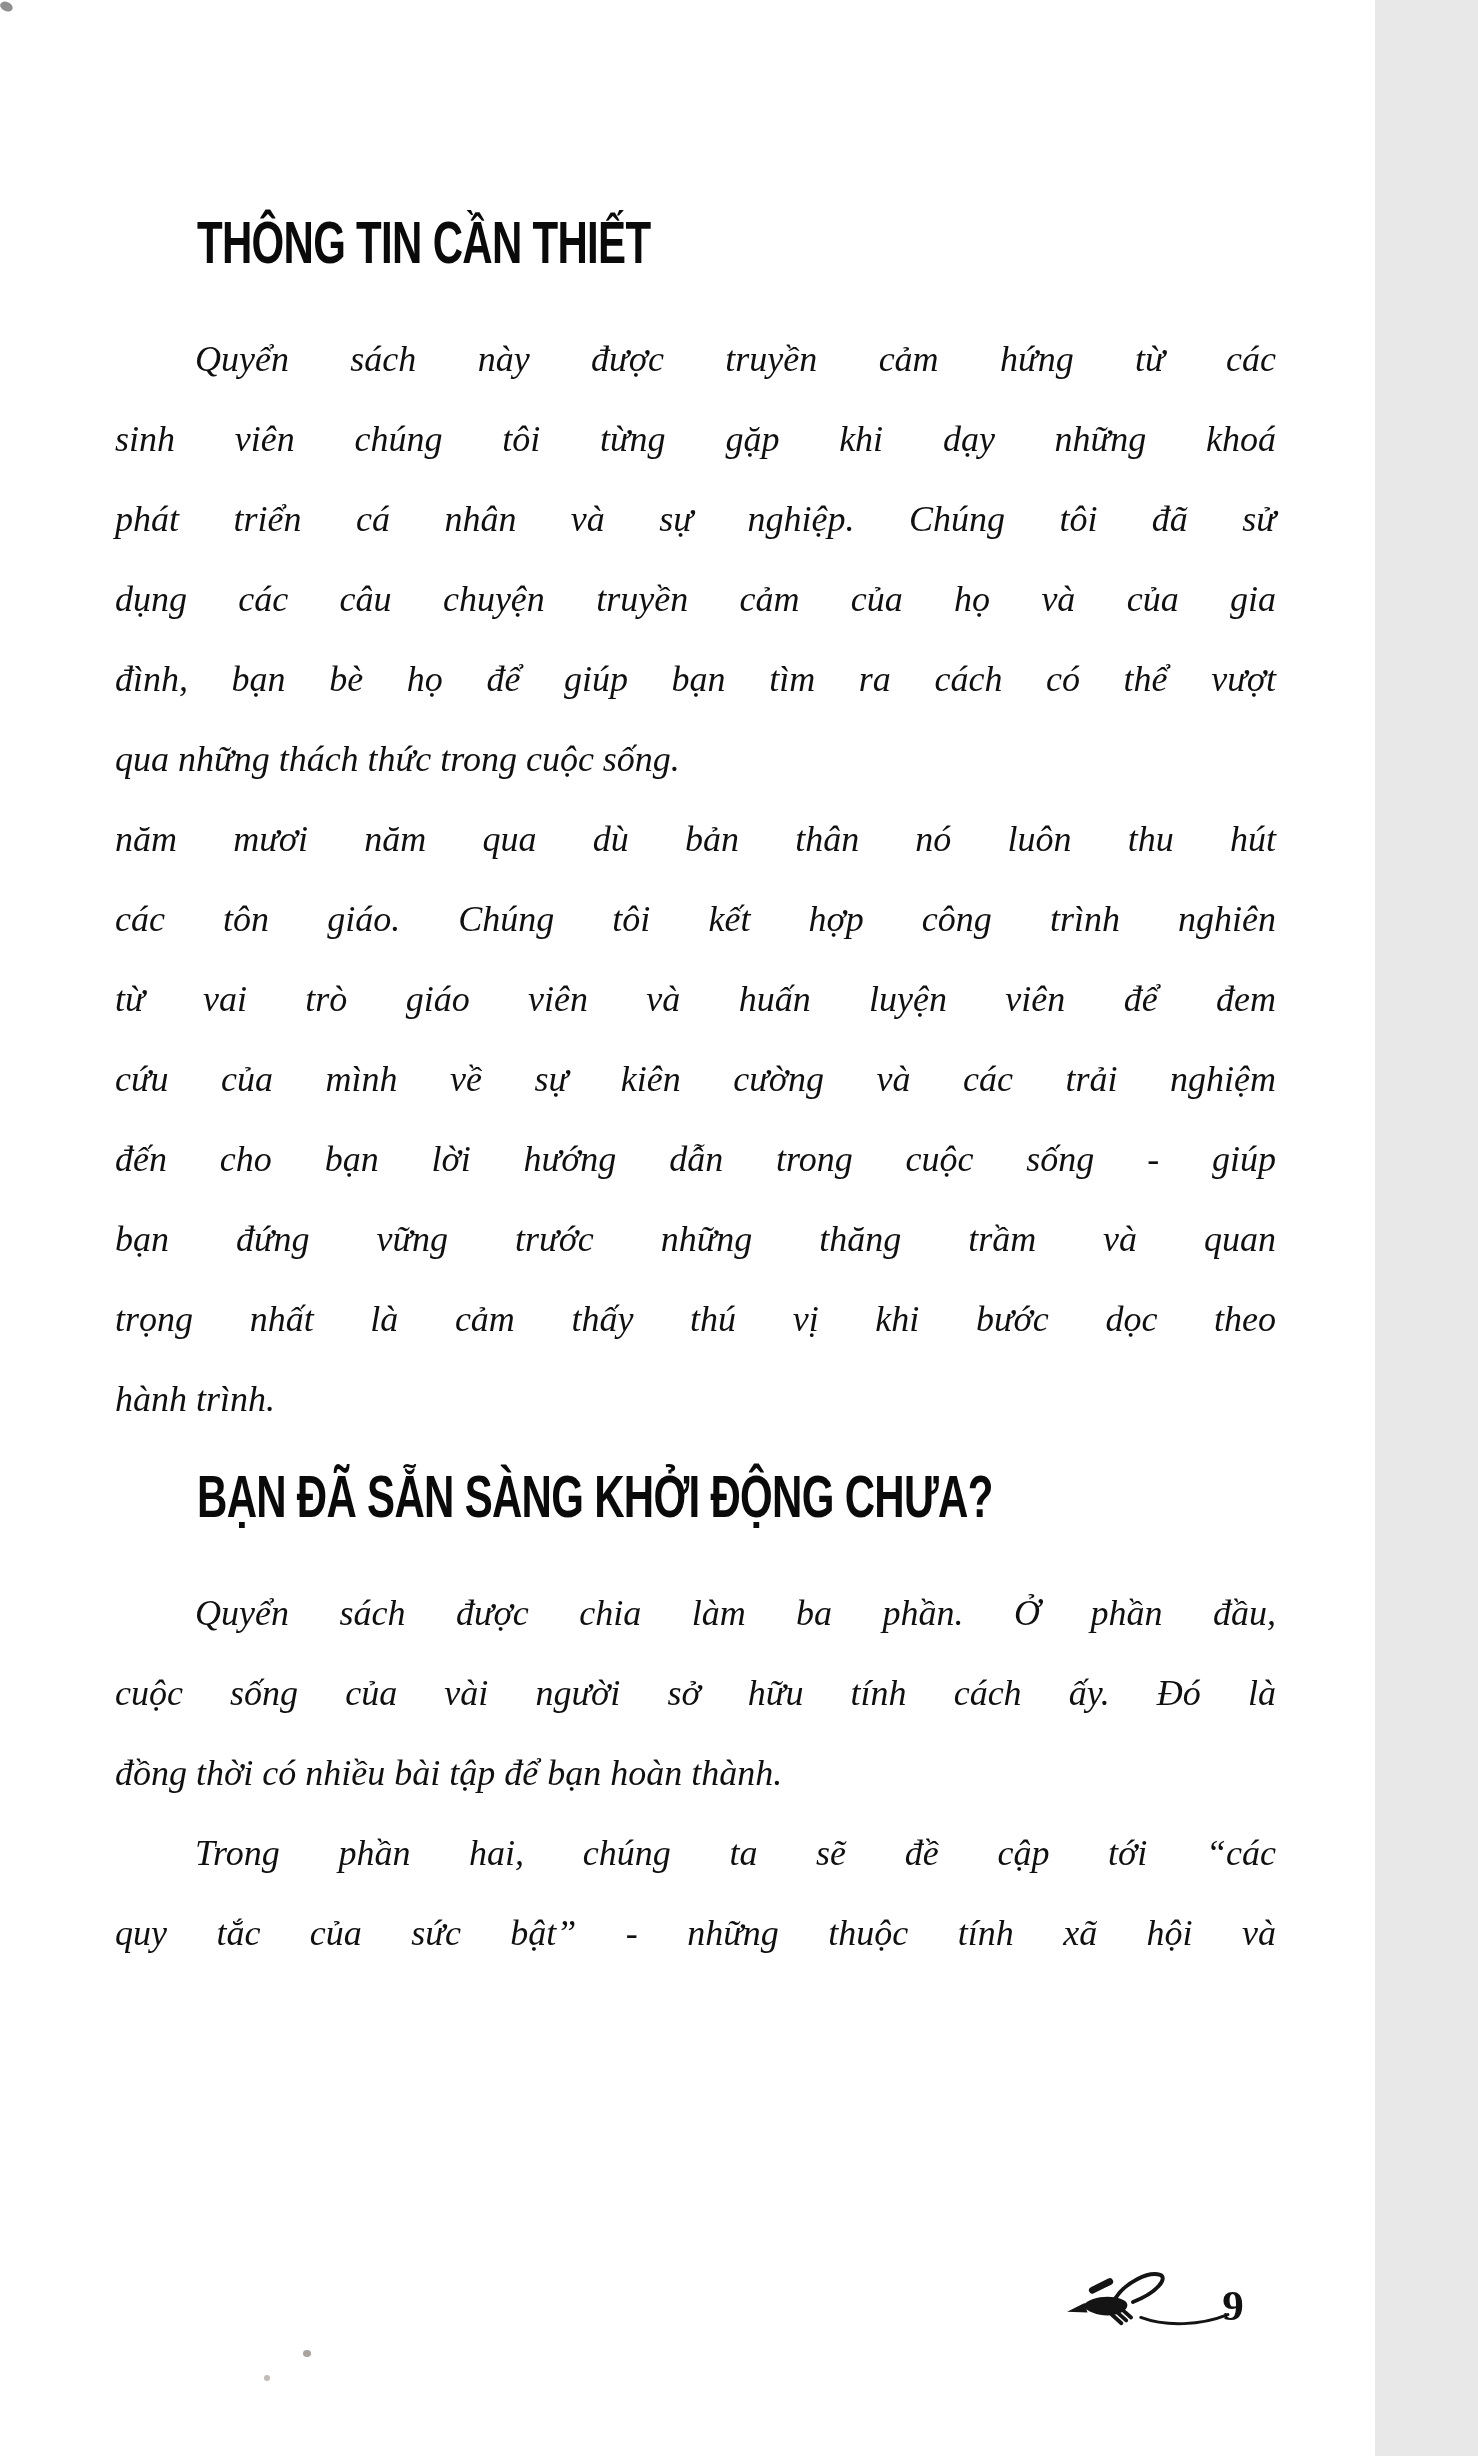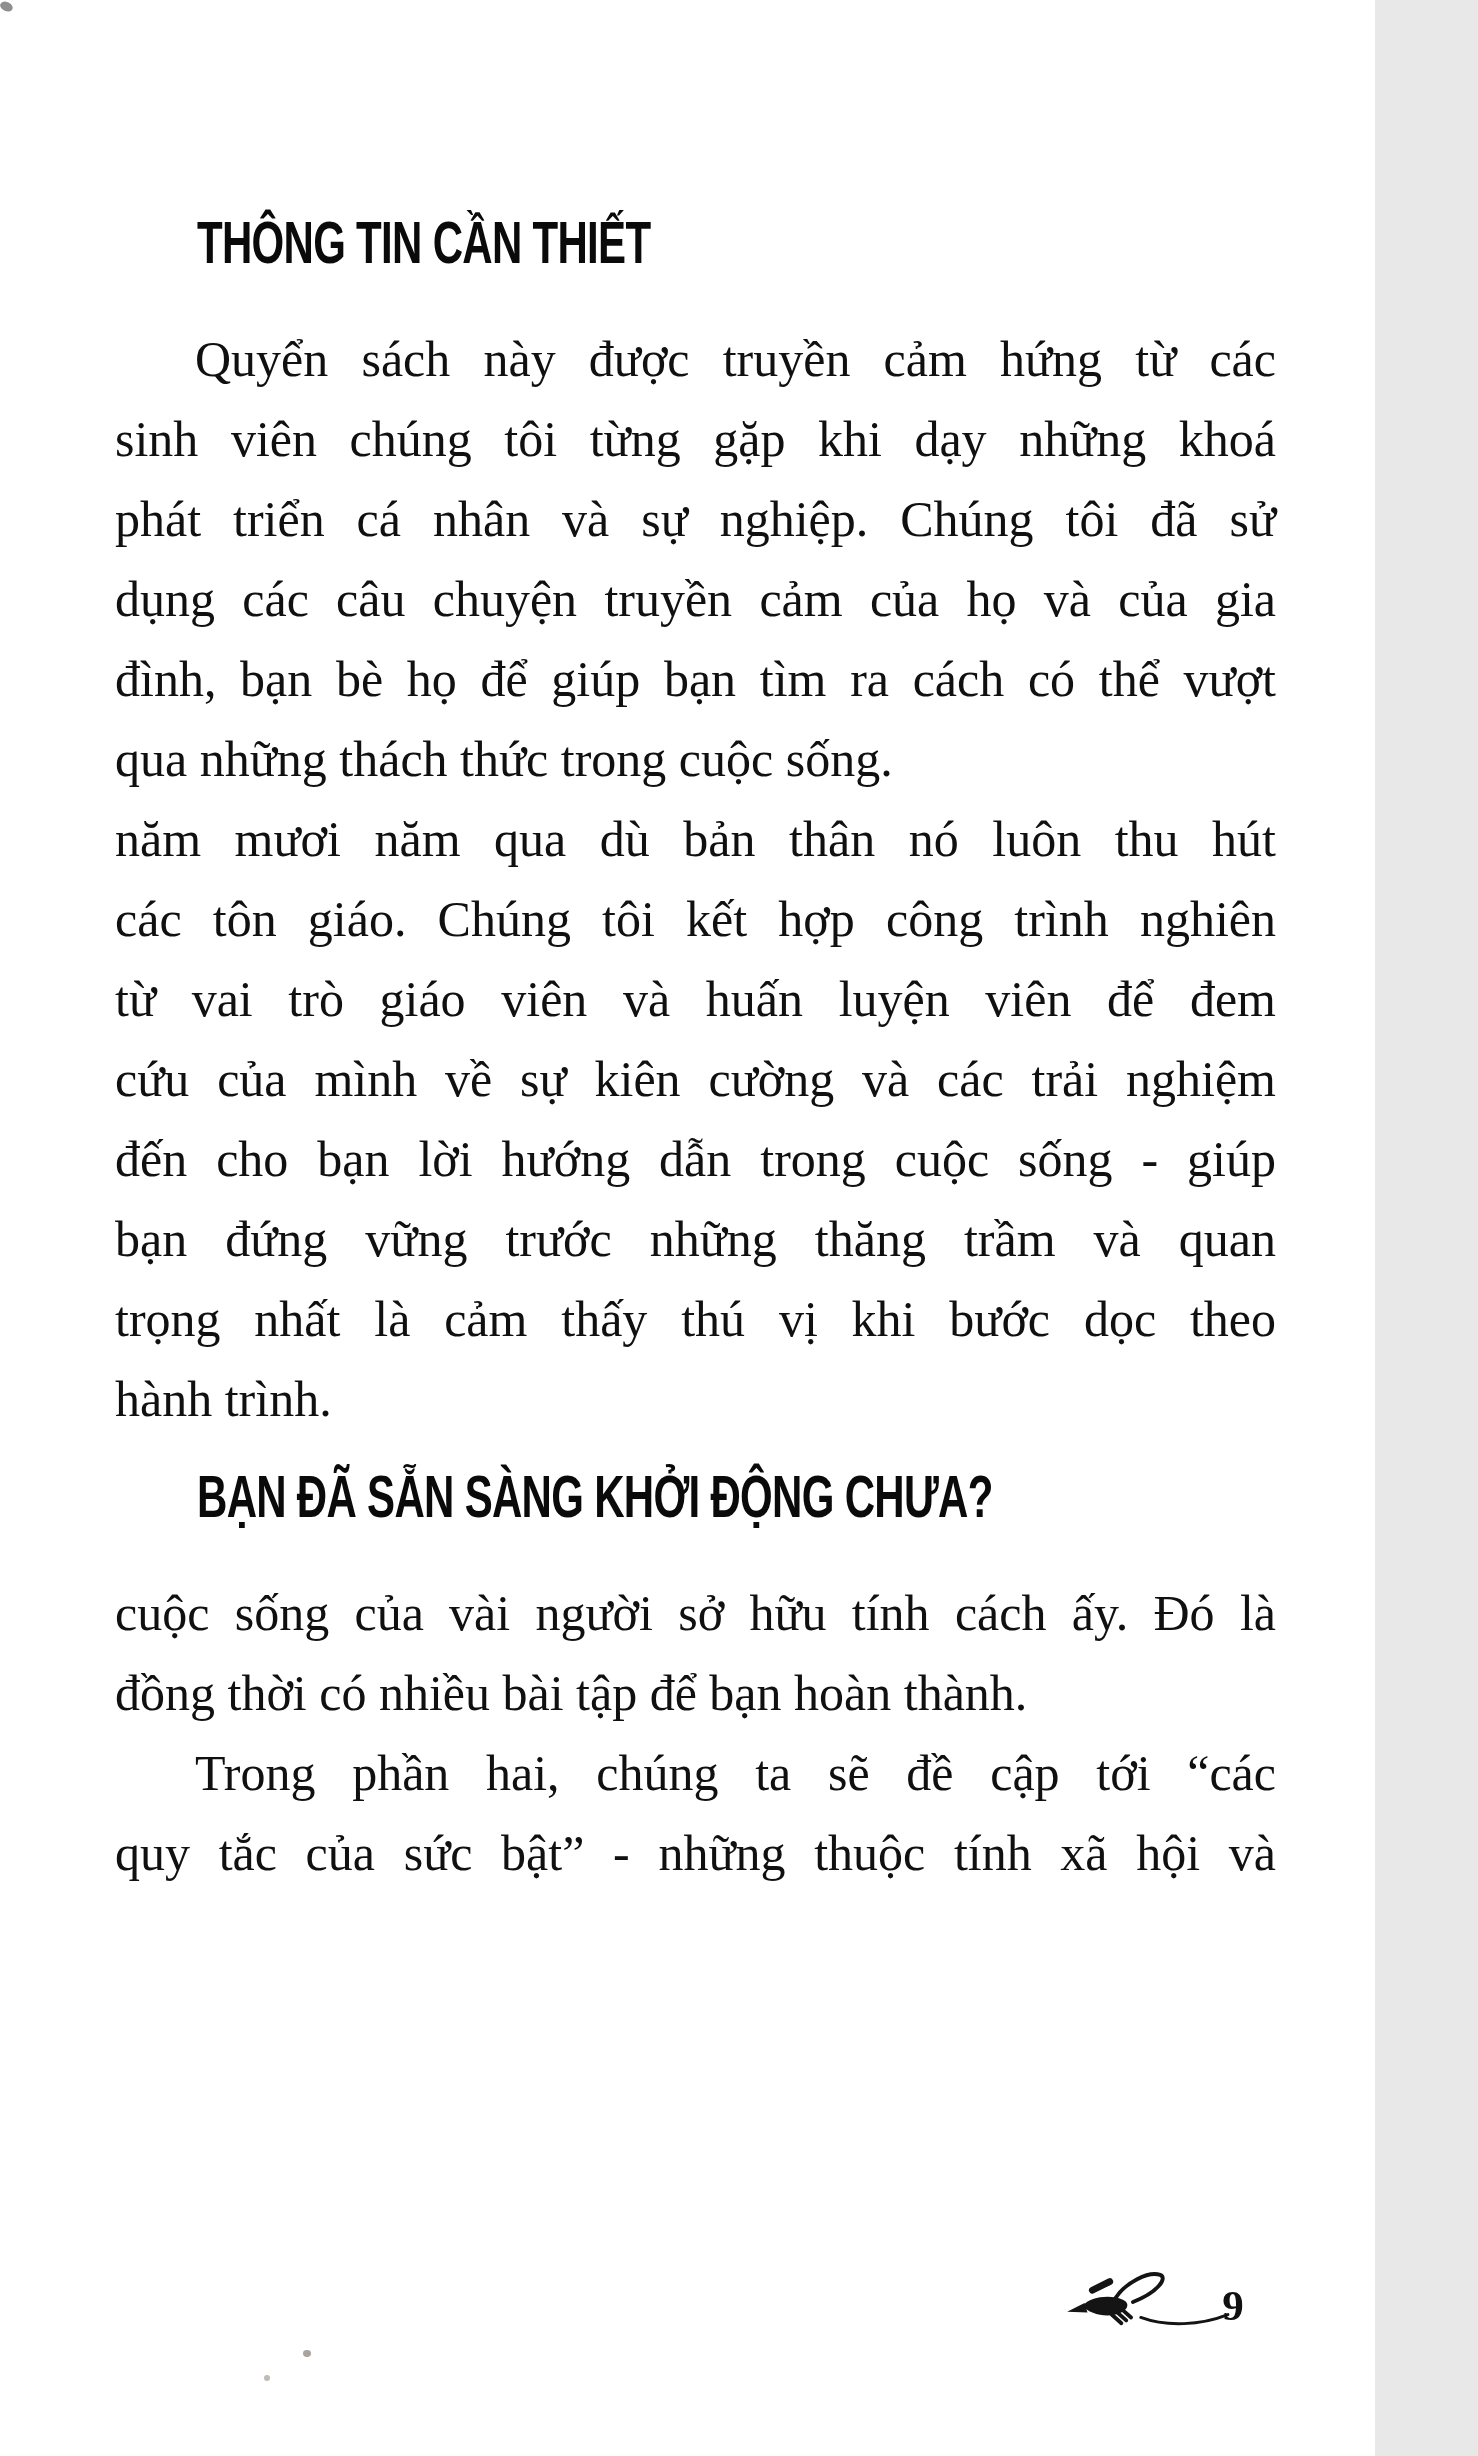--- a/index.html
+++ b/index.html
@@ -25,26 +25,27 @@
     transform-origin:left bottom;
     white-space:nowrap;
     margin:0 0 0 82px;
   }
   .heading.h1{margin-top:212px;}
   .heading.h2{margin-top:27px;}
   .para{margin:0;}
   .para.p1{margin-top:45px;}
   .para.p3{margin-top:45px;}
   .line{
-    font-size:50px;
+    font-size:36px;
     line-height:80px;
     height:80px;
     text-align:justify;
     text-align-last:justify;
     white-space:normal;
+    font-style:italic;
   }
   .line.first{padding-left:80px;}
   .line.last{text-align-last:left;}
   .footer{
     position:absolute;
     left:1065px;top:2269px;
     display:flex;align-items:flex-end;
   }
   .page-num{
     font-size:43px;font-weight:bold;line-height:43px;
@@ -84,20 +85,21 @@
       <div class="line">cứu của mình về sự kiên cường và các trải nghiệm</div>
       <div class="line">đến cho bạn lời hướng dẫn trong cuộc sống - giúp</div>
       <div class="line">bạn đứng vững trước những thăng trầm và quan</div>
       <div class="line">trọng nhất là cảm thấy thú vị khi bước dọc theo</div>
       <div class="line last">hành trình.</div>
     </div>
 
     <div class="heading h2">BẠN ĐÃ SẴN SÀNG KHỞI ĐỘNG CHƯA?</div>
 
     <div class="para p3">
+      <div class="line first">Quyển sách được chia làm ba phần. Ở phần đầu,</div>
       <div class="line">cuộc sống của vài người sở hữu tính cách ấy. Đó là</div>
       <div class="line last">đồng thời có nhiều bài tập để bạn hoàn thành.</div>
     </div>
 
     <div class="para p4">
       <div class="line first">Trong phần hai, chúng ta sẽ đề cập tới “các</div>
       <div class="line">quy tắc của sức bật” - những thuộc tính xã hội và</div>
     </div>
 
   </div>

